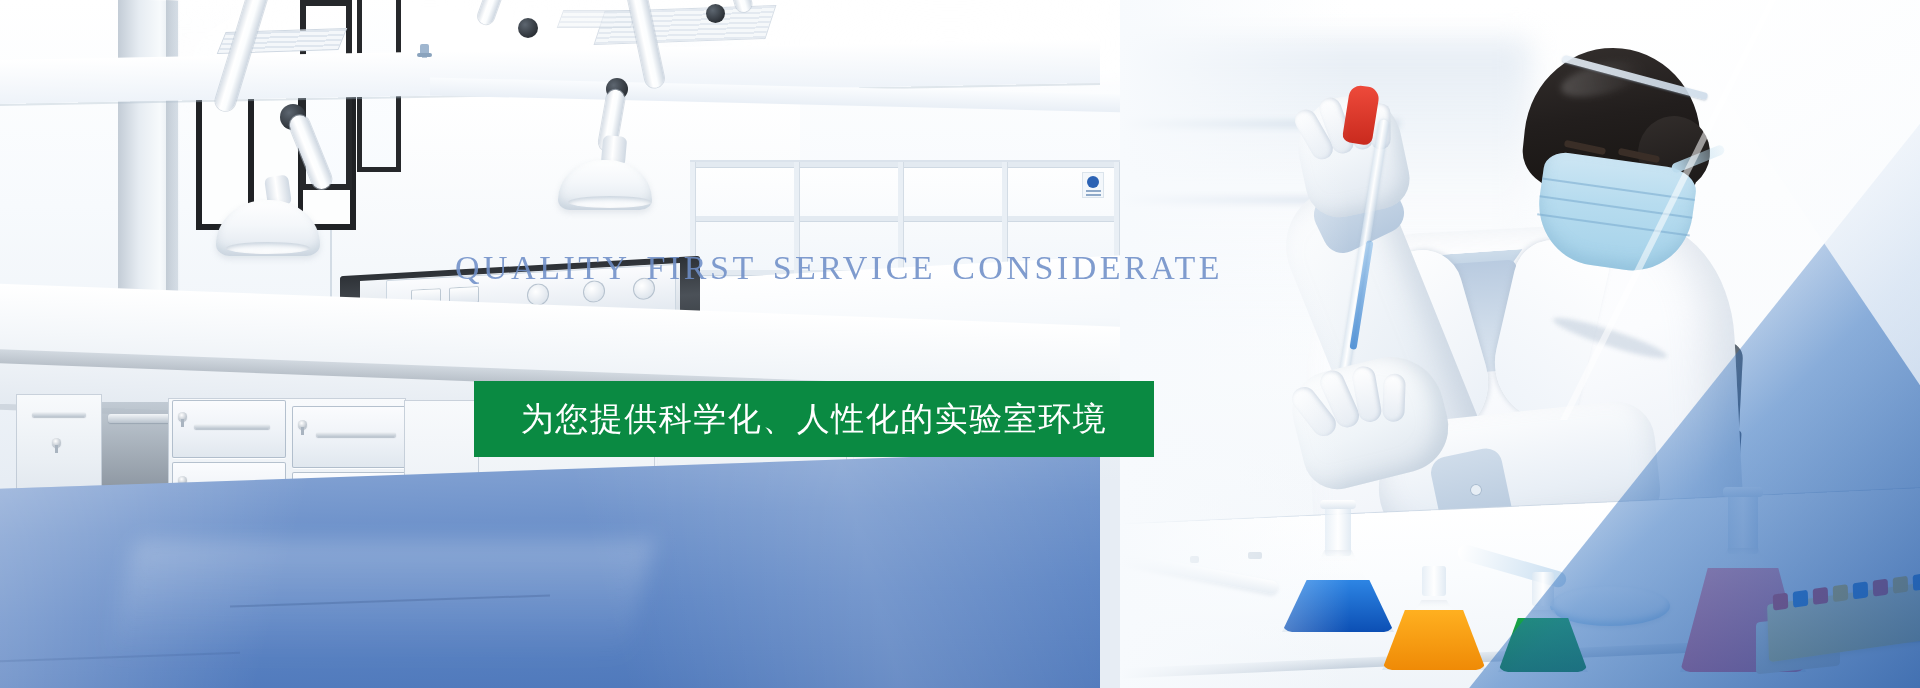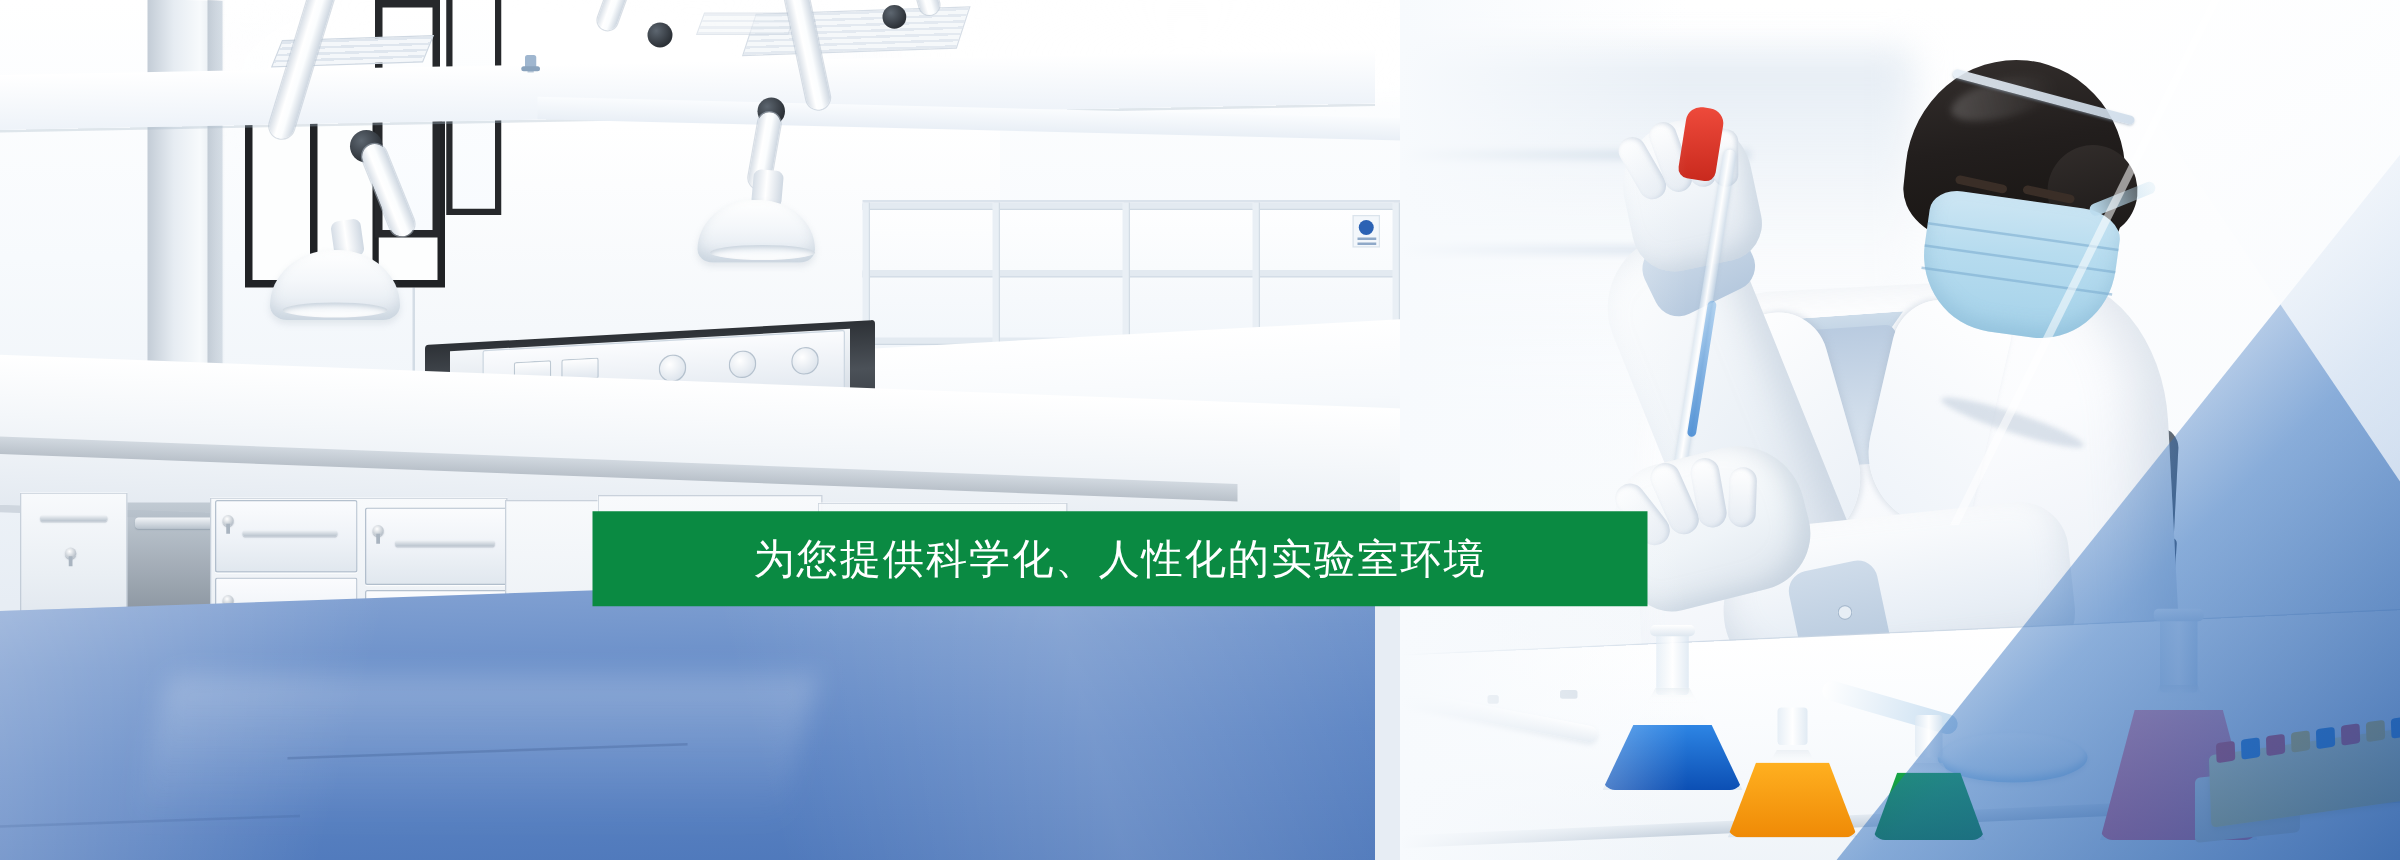--- a/index.html
+++ b/index.html
@@ -611,23 +611,23 @@
     font-size:66px; line-height:76px;
     letter-spacing:2px;
     color:#1f50a7;
     white-space:nowrap;
     text-shadow:0 1px 2px rgba(255,255,255,.45);
   }
   .headline-cn .gap{ display:inline-block; width:22px; }
 
   .subbar{
     position:absolute; left:474px; top:381px;
-    width:844px; height:76px;
+    width:680px; height:76px;
     background:#0a8a42;
-    display:flex; align-items:center; justify-content:center;margin-top:28px;
+    display:flex; align-items:center; justify-content:center;
   }
   .subbar-text{
     font-family:"DejaVu Sans", sans-serif;
     font-size:33px; line-height:38px;
     letter-spacing:1.5px;
     color:#ffffff;
     white-space:nowrap;
   }
 </style>
 </head>
@@ -868,20 +868,23 @@
 
     <div class="photo-fade-left"></div>
   </div>
 
   <div class="wedge wedge-a"></div>
   <div class="wedge wedge-b"></div>
   <div class="wedge wedge-line"></div>
 
   <div class="text-zone">
 
+    <div class="headline-en">
+      <span>QUALITY</span><span class="sp"></span><span>FIRST</span><span class="sp"></span><span>SERVICE</span><span class="sp"></span><span>CONSIDERATE</span>
+    </div>
 
 
     <div class="subbar">
       <span class="subbar-text">为您提供科学化、人性化的实验室环境</span>
     </div>
 
   </div>
 </div>
 
 </body></html>

